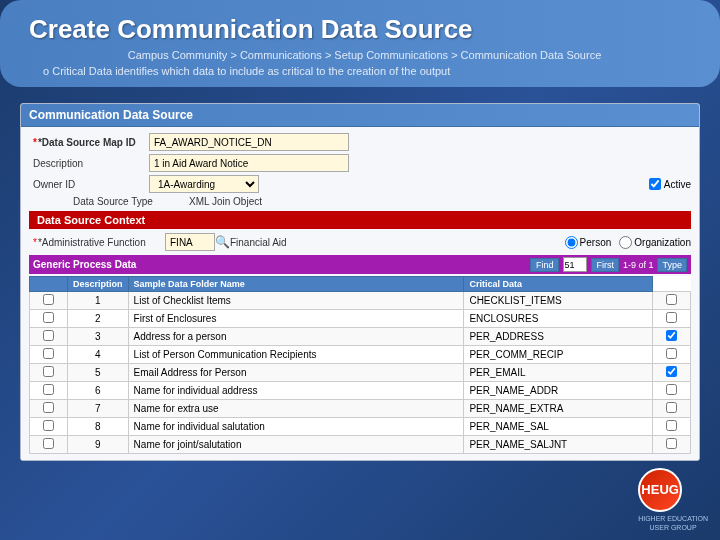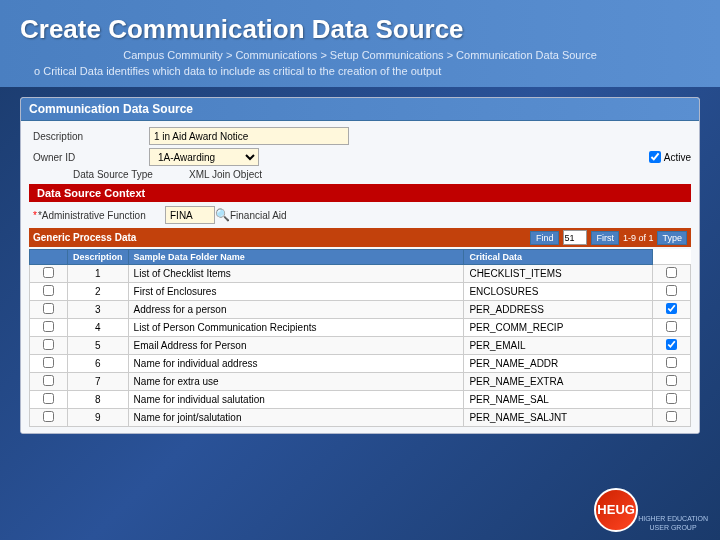--- a/index.html
+++ b/index.html
@@ -6,21 +6,22 @@
     body {
       font-family: Arial, sans-serif;
       background: linear-gradient(135deg, #1a3a6b 0%, #2a5298 50%, #1a3a6b 100%);
       width: 720px;
       height: 540px;
       overflow: hidden;
       position: relative;
     }
     .page-header {
       background: linear-gradient(90deg, #4a7fc1 0%, #5a8fd1 100%);
-      padding: 14px 20px 10px 20px;
+      padding: 14px 20px 10px 29px;
+      border-radius: 21px;
     }
     .page-title {
       font-size: 26px;
       font-weight: bold;
       color: white;
       text-shadow: 1px 1px 2px rgba(0,0,0,0.4);
       margin-bottom: 4px;
     }
     .breadcrumb {
       font-size: 11px;
@@ -30,21 +31,21 @@
     }
     .subtitle {
       font-size: 11px;
       color: #dde8f8;
       padding-left: 14px;
     }
     .subtitle::before {
       content: 'o  ';
     }
     .main-content {
-      padding: 10px 20px;
+      padding: 16px 20px;
     }
     .form-panel {
       background: white;
       border: 1px solid #b0b8cc;
       border-radius: 3px;
       overflow: hidden;
     }
     .form-panel-header {
       background: linear-gradient(90deg, #4a7fc1, #5a8fd1);
       color: white;
@@ -155,21 +156,21 @@
     .table-section {
       margin-top: 2px;
     }
     .table-header-row {
       display: flex;
       align-items: center;
       justify-content: space-between;
       font-size: 10px;
       margin-bottom: 2px;
       padding: 2px 4px;
-      background: #c2410c;
+      background: #a21caf;
       color: white;
     }
     .table-title {
       font-weight: bold;
       font-size: 10px;
       color: white;
     }
     .table-controls {
       display: flex;
       align-items: center;
@@ -225,22 +226,22 @@
     }
     .seq-cell {
       text-align: center;
       width: 25px;
     }
     .logo-area {
       position: absolute;
       bottom: 8px;
       right: 12px;
       display: flex;
-      flex-direction: row;
-      align-items: flex-end;
+      flex-direction: column;
+      align-items: flex-start;
     }
     .logo-circle {
       width: 44px;
       height: 44px;
       border-radius: 50%;
       background: linear-gradient(135deg, #cc2200, #ff4422);
       display: flex;
       align-items: center;
       justify-content: center;
       font-size: 9px;
@@ -264,20 +265,24 @@
   <div class="page-title">Create Communication Data Source</div>
   <div class="breadcrumb">Campus Community &gt; Communications &gt; Setup Communications &gt; Communication Data Source</div>
   <div class="subtitle">Critical Data identifies which data to include as critical to the creation of the output</div>
 </div>
 
 <div class="main-content">
   <div class="form-panel">
     <div class="form-panel-header">Communication Data Source</div>
     <div class="form-body">
 
+      <div class="form-row">
+        <span class="form-label required" style="font-weight:bold;color:#333;padding-left:4px;width:120px;">*Data Source Map ID</span>
+        <input class="form-input form-input-wide" type="text" value="FA_AWARD_NOTICE_DN" style="">
+      </div>
 
       <div class="form-row">
         <span class="form-label" style="padding-left:4px;width:120px;">Description</span>
         <input class="form-input form-input-wide" type="text" value="1 in Aid Award Notice" style="">
       </div>
 
       <div class="form-row">
         <span class="form-label" style="padding-left:4px;width:120px;">Owner ID</span>
         <select class="form-select">
           <option>1A-Awarding</option>
@@ -294,20 +299,30 @@
       </div>
 
       <div class="section-bar">Data Source Context</div>
 
       <div class="admin-function-row">
         <span class="admin-label required" style="padding-left:4px;">*Administrative Function</span>
         <div class="admin-inputs">
           <input class="small-input" type="text" value="FINA" style="">
           <span class="lookup-icon">🔍</span>
           <span class="desc-text">Financial Aid</span>
+        </div>
+        <div class="radio-group">
+          <label class="radio-label">
+            <input type="radio" name="type" checked="" style="">
+            <span>Person</span>
+          </label>
+          <label class="radio-label">
+            <input type="radio" name="type" style="">
+            <span>Organization</span>
+          </label>
         </div>
       </div>
 
       <div class="table-section">
         <div class="table-header-row">
           <span class="table-title">Generic Process Data</span>
           <div class="table-controls">
             <button class="find-btn">Find</button>
             <input type="text" style="width: 24px; height: 15px; font-size: 9px; border: 1px solid rgb(153, 153, 153);" value="51">
             <button class="nav-btn">First</button>

